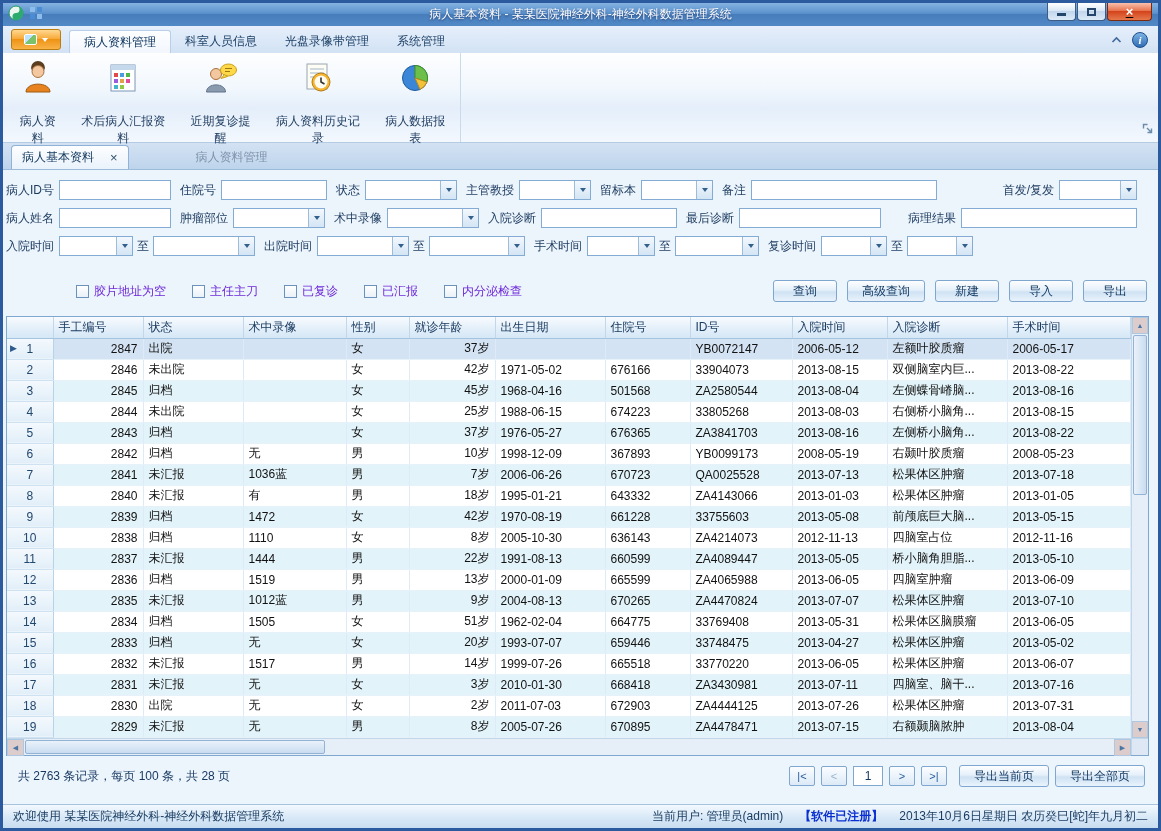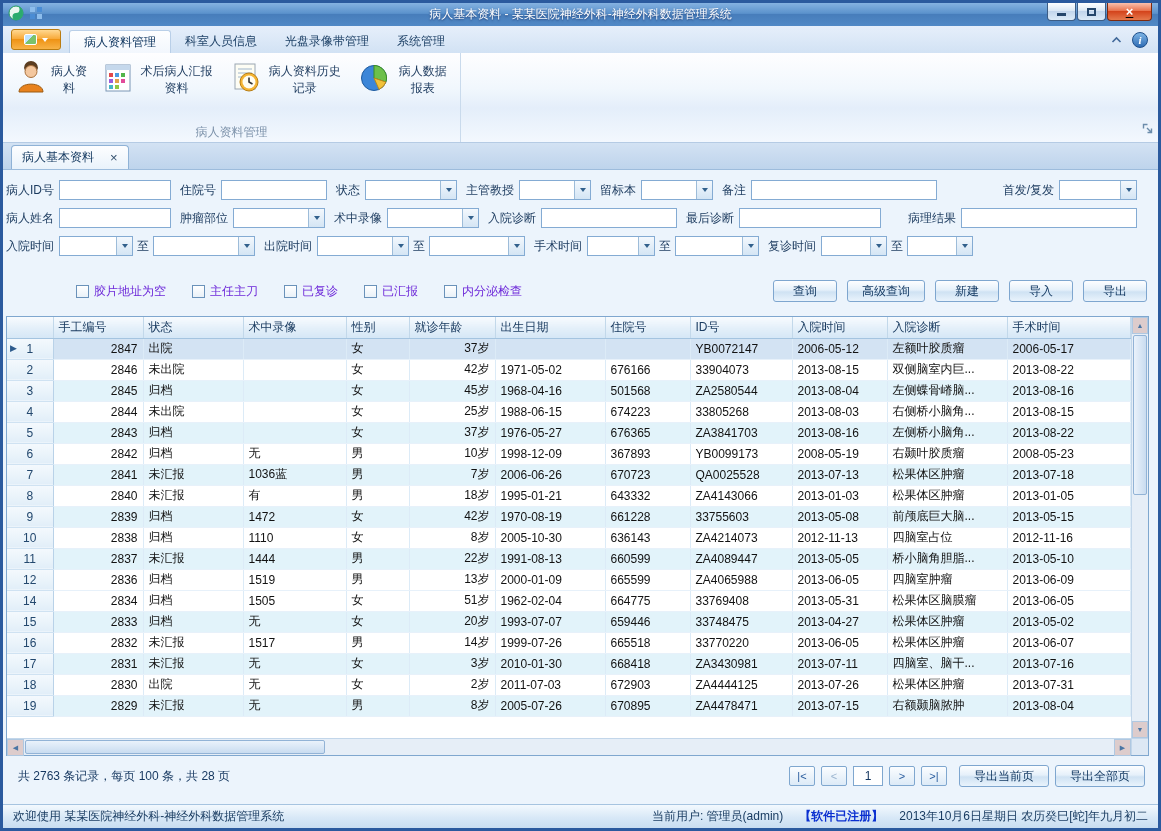--- a/index.html
+++ b/index.html
@@ -24,21 +24,21 @@
   .rtab { padding:0 14px; height:23px; line-height:22px; font-size:12px; color:#1d4066; cursor:default; }
   .rtab.active { background:linear-gradient(180deg,#fdfeff,#f2f7fd); border:1px solid #b9cfe8; border-bottom:none; border-radius:3px 3px 0 0; color:#0f3660; }
   .tabrow-right { margin-left:auto; display:flex; align-items:center; gap:10px; margin-bottom:5px; padding-right:4px; }
   .collapse-btn { display:flex; align-items:center; }
   .info-btn { width:16px; height:16px; border-radius:50%; background:linear-gradient(180deg,#7db4e6,#2f6cb4); border:1px solid #1d4e8a; color:#fff; font-size:11px; font-family:"Liberation Serif","DejaVu Serif",serif; font-style:italic; font-weight:bold; display:flex; align-items:center; justify-content:center; }
 
   
   .ribbon-body { height:90px; flex:0 0 90px; background:linear-gradient(180deg,#fefeff 0%,#f1f7fd 40%,#e4eefa 62%,#f3f8fe 100%); border-bottom:1px solid #b5cbe4; display:flex; position:relative; }
   .ribbon-group { width:458px; display:flex; flex-direction:column; border-right:1px solid #c9daec; }
   .rb-buttons { flex:1; display:flex; align-items:flex-start; padding:3px 2px 0 4px; }
-  .rb-btn { display:flex; flex-direction:row; align-items:center; gap:3px; padding:5px 7px 2px; font-size:12px; color:#1c3a5e; border-radius:3px; cursor:default; text-align:center; }
+  .rb-btn { display:flex; flex-direction:column; align-items:center; gap:15px; padding:5px 7px 2px; font-size:12px; color:#1c3a5e; border-radius:3px; cursor:default; text-align:center; }
   .group-label { height:18px; line-height:16px; text-align:center; font-size:12px; color:#7e93ab; }
   .dialog-launcher { position:absolute; right:5px; bottom:4px; }
 
   
   .doctab-row { height:27px; flex:0 0 27px; background:linear-gradient(180deg,#d3e2f3,#bed4ec); display:flex; align-items:flex-end; padding:0 8px; border-bottom:1px solid #9dbcdc; }
   .doctab { height:24px; background:linear-gradient(180deg,#fdfeff,#e9f2fb); border:1px solid #8fb2d6; border-bottom:none; border-radius:4px 4px 0 0; display:flex; align-items:center; gap:16px; padding:0 10px; font-size:12px; color:#10365e; }
   .doctab .tab-close { color:#33506e; font-size:13px; line-height:1; }
 
   
   .content { flex:1; background:#ecf4fc; padding:10px 9px 0 3px; display:flex; flex-direction:column; overflow:hidden; }
@@ -174,20 +174,32 @@
                 <rect x="14" y="12" width="4" height="4" fill="#4a9de2"></rect>
                 <rect x="20" y="12" width="4" height="4" fill="#52b54a"></rect>
                 <rect x="8" y="18" width="4" height="4" fill="#9a5ce0"></rect>
                 <rect x="14" y="18" width="4" height="4" fill="#e2a04a"></rect>
                 <rect x="20" y="18" width="4" height="4" fill="#e24a9a"></rect>
                 <rect x="8" y="24" width="4" height="4" fill="#44b5c8"></rect>
                 <rect x="14" y="24" width="4" height="4" fill="#8fc843"></rect>
               </svg>
           </span>
           <span>术后病人汇报资料</span>
+        </div>
+        <div class="rb-btn">
+          <span>
+            <svg width="34" height="34" viewBox="0 0 34 34">
+                <circle cx="12" cy="13" r="5.5" fill="#f3c79f" stroke="#a9713d"></circle>
+                <path d="M2.5 31 C2.5 21.5 21.5 21.5 21.5 31 Z" fill="#8a9bb0" stroke="#5f7388"></path>
+                <ellipse cx="24.5" cy="9" rx="8" ry="6" fill="#ffd84a" stroke="#c8a018"></ellipse>
+                <path d="M20.5 13.5 l-3.5 4 l6.5 -2 Z" fill="#ffd84a" stroke="#c8a018"></path>
+                <path d="M21 7.5 h7 M21 10.5 h5" stroke="#9a7a10" stroke-width="1.2"></path>
+              </svg>
+          </span>
+          <span>近期复诊提醒</span>
         </div>
         <div class="rb-btn">
           <span>
             <svg width="34" height="34" viewBox="0 0 34 34">
                 <rect x="6" y="3" width="20" height="25" fill="#fdfdf4" stroke="#9aa6b2"></rect>
                 <path d="M9 8 h14 M9 12 h14 M9 16 h6" stroke="#9fb6cc" stroke-width="1.2"></path>
                 <circle cx="20" cy="21" r="9" fill="#f5b432" stroke="#b87d14"></circle>
                 <circle cx="20" cy="21" r="6.5" fill="#fffdf2"></circle>
                 <path d="M20 16.5 L20 21 L23.5 23" stroke="#333" stroke-width="1.6" fill="none"></path>
               </svg>
@@ -591,20 +603,34 @@
                   <td>1519</td>
                   <td>男</td>
                   <td class="num">13岁</td>
                   <td>2000-01-09</td>
                   <td>665599</td>
                   <td>ZA4065988</td>
                   <td>2013-06-05</td>
                   <td>四脑室肿瘤</td>
                   <td>2013-06-09</td>
                 </tr>
+                <tr class="alt">
+                  <td class="rowhead"><span class="rnum">13</span></td>
+                  <td class="num">2835</td>
+                  <td>未汇报</td>
+                  <td>1012蓝</td>
+                  <td>男</td>
+                  <td class="num">9岁</td>
+                  <td>2004-08-13</td>
+                  <td>670265</td>
+                  <td>ZA4470824</td>
+                  <td>2013-07-07</td>
+                  <td>松果体区肿瘤</td>
+                  <td>2013-07-10</td>
+                </tr>
                 <tr>
                   <td class="rowhead"><span class="rnum">14</span></td>
                   <td class="num">2834</td>
                   <td>归档</td>
                   <td>1505</td>
                   <td>女</td>
                   <td class="num">51岁</td>
                   <td>1962-02-04</td>
                   <td>664775</td>
                   <td>33769408</td>

